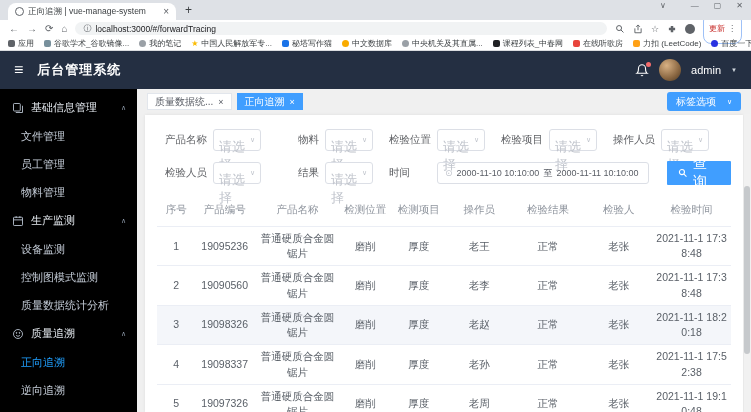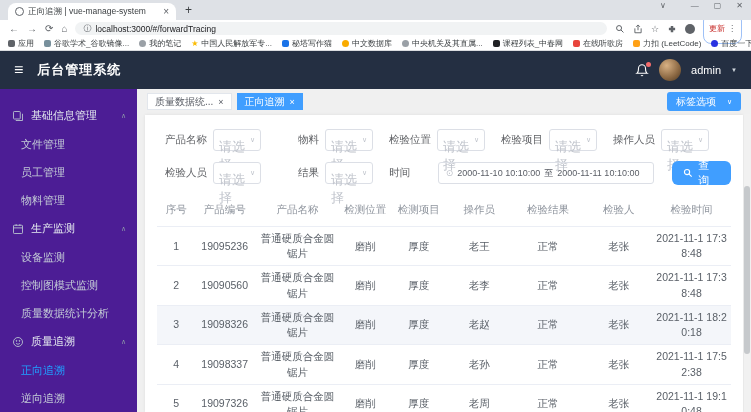--- a/index.html
+++ b/index.html
@@ -41,21 +41,21 @@
   .app-title { font-size:13px; font-weight:bold; margin-left:14px; letter-spacing:1px; }
   .hdr-right { margin-left:auto; display:flex; align-items:center; gap:10px; }
   .bell-wrap { position:relative; display:flex; }
   .bell-dot { position:absolute; top:-1px; right:-2px; width:5px; height:5px; border-radius:50%; background:#f56c6c; }
   .user-avatar { width:22px; height:22px; border-radius:50%; background:radial-gradient(circle at 35% 30%, #d8b184, #8a6742 60%, #4a3622); }
   .user-name { font-size:11px; }
   .user-caret { font-size:6px; color:#cfd6dd; }
 
   
   .app-body { display:flex; height:323px; }
-  .sidebar { width:137px; background:#4c1d95; padding-top:12px; font-size:11px; flex:none; }
+  .sidebar { width:137px; background:#000000; padding-top:4px; font-size:11px; flex:none; }
   .sgroup { height:29px; display:flex; align-items:center; padding:0 11px 0 12px; color:#e4e9ef; }
   .sgroup .glabel { margin-left:7px; flex:1; }
   .sgroup .caret { font-size:7px; color:#8c98a8; }
   .sitem { height:28px; line-height:28px; padding-left:21px; color:#c3cbd6; }
   .sitem.active { color:#20a0ff; }
 
   .main { flex:1; display:flex; flex-direction:column; background:#f0f0f0; min-width:0; }
   .ctabbar { height:25px; display:flex; align-items:center; padding:0 10px; gap:5px; }
   .ctab { height:17px; display:inline-flex; align-items:center; gap:5px; padding:3px 7px; font-size:10px; background:#fff; border:1px solid #e2e6ec; color:#5a5e66; }
   .ctab .x { font-size:9px; }
@@ -68,21 +68,21 @@
   
   .frow { display:flex; align-items:center; height:24px; margin-bottom:9px; font-size:10.5px; color:#606266; }
   .ffield { display:flex; align-items:center; margin-right:8px; }
   .flabel { width:50px; text-align:right; margin-right:6px; white-space:nowrap; }
   .fselect { width:48px; height:22px; border:1px solid #dcdfe6; border-radius:3px; background:#fff; display:flex; align-items:center; justify-content:space-between; padding:0 5px; }
   .fselect .ph { color:#c0c4cc; font-size:13px;margin-top:31px; }
   .fselect .caret { color:#c0c4cc; font-size:7px; }
   .tlabel { width:38px; text-align:center; margin-right:19px; white-space:nowrap; }
   .datetime { width:218px; height:22px; border:1px solid #dcdfe6; border-radius:3px; display:flex; align-items:center; gap:4px; padding:0 7px; font-size:9px; color:#5a5e66; white-space:nowrap; }
   .datetime .clock { color:#c0c4cc; font-size:9px; }
-  .search-btn { margin-left:18px; height:24px; display:flex; align-items:center; gap:5px; padding:0 11px; background:#409eff; color:#fff; border-radius:6px; font-size:11px; }
+  .search-btn { margin-left:18px; height:24px; display:flex; align-items:center; gap:5px; padding:0 11px; background:#409eff; color:#fff; border-radius:1px; font-size:14px; }
 
   
   table { width:100%; border-collapse:collapse; table-layout:fixed; margin-top:3px; }
   th { font-size:10.5px; color:#8f959e; font-weight:normal; padding:9px 2px; border-bottom:1px solid #ebeef5; text-align:center; }
   td { font-size:10.5px; color:#5a6068; text-align:center; padding:4px 2px; border-bottom:1px solid #ebeef5; line-height:1.45; }
   tr.hl { background:#f4f6fa; }
   .c0{width:38px}.c1{width:58px}.c2{width:86px}.c3{width:48px}.c4{width:58px}.c5{width:62px}.c6{width:74px}.c7{width:66px}.c8{width:78px}
   td.tdate { word-break:break-all;margin-left:36px; }
 
   

